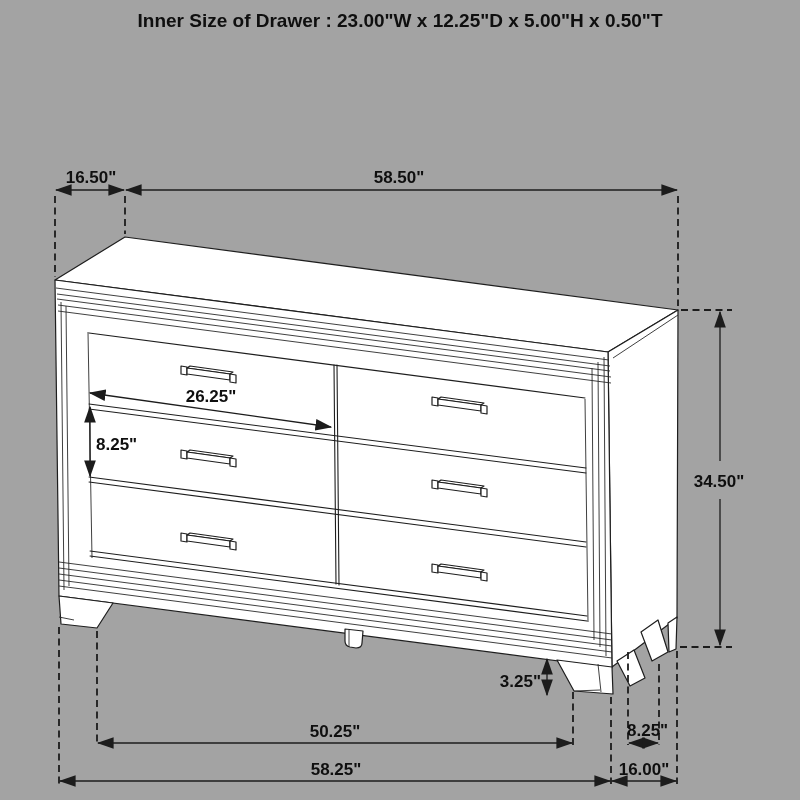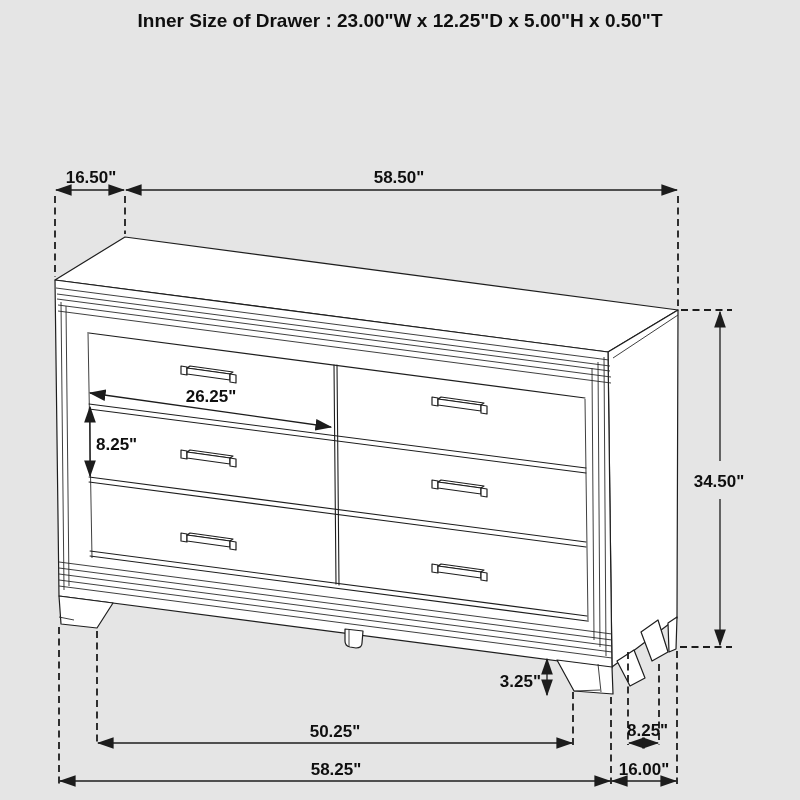--- a/index.html
+++ b/index.html
@@ -1,16 +1,16 @@
 <!DOCTYPE html>
 <html><head>
 <meta charset="utf-8">
 <style>
   html,body{margin:0;padding:0;background:#ffffff;}
-  .page{position:relative;width:800px;height:800px;background:#e5e5e5;overflow:hidden;
+  .page{position:relative;width:800px;height:800px;background:#a3a3a3;overflow:hidden;
         font-family:"Liberation Sans",sans-serif;}
   svg{display:block}
   .ln   {fill:none;stroke:#1e1e1e;stroke-width:1.1;stroke-linejoin:round;stroke-linecap:round;}
   .thin {fill:none;stroke:#2a2a2a;stroke-width:0.9;stroke-linejoin:round;}
   .fw   {fill:#ffffff;stroke:#1e1e1e;stroke-width:1.2;stroke-linejoin:round;}
   .dash {fill:none;stroke:#1c1c1c;stroke-width:1.8;stroke-dasharray:7 4.5;}
   .dline{fill:none;stroke:#1c1c1c;stroke-width:1.3;}
   .dtxt {font-family:"Liberation Sans",sans-serif;font-size:17px;font-weight:700;fill:#0f0f0f;}
   .ttl  {font-family:"Liberation Sans",sans-serif;font-size:19px;font-weight:700;fill:#0f0f0f;}
 </style>

